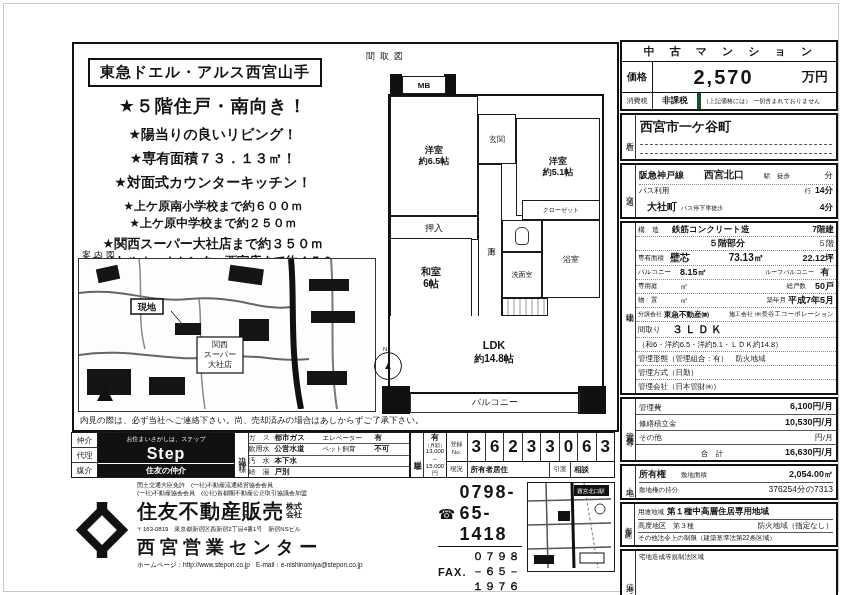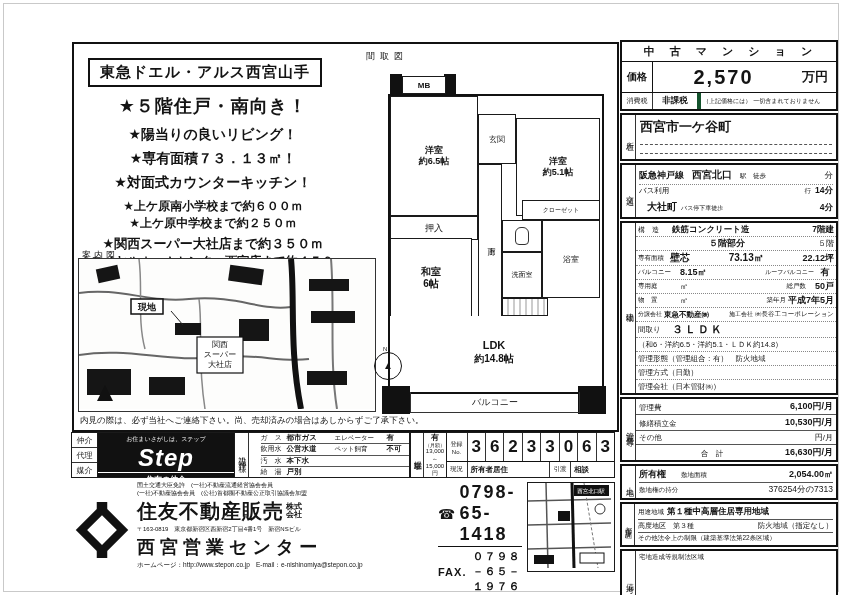--- a/index.html
+++ b/index.html
@@ -133,27 +133,27 @@
 <div class="abs row" style="left:72px;top:432px;width:543px;height:46px;">
 
   <div class="cell col" style="width:26px;flex:none;">
     <div class="ctr f8" style="flex:1;border-bottom:1px solid #333;">仲介</div>
     <div class="ctr f8" style="flex:1;border-bottom:1px solid #333;">代理</div>
     <div class="ctr f8" style="flex:1;">媒介</div>
   </div>
 
   <div class="cell col" style="width:136px;flex:none;background:#111;color:#fff;">
     <div class="ctr f6" style="padding-top:2px;">お住まいさがしは、ステップ</div>
-    <div class="ctr" style="flex:1;font-size:24px;font-weight:bold;font-style:italic;letter-spacing:1px;">Step</div>
+    <div class="ctr" style="flex:1;font-size:16px;font-weight:bold;letter-spacing:1px;">Step</div>
     <div class="ctr f8 bd" style="border-top:1px solid #fff;padding:1px 0;">住友の仲介</div>
   </div>
 
   <div class="cell row" style="width:175px;flex:none;">
     <div class="vl">設備・仕様</div>
-    <div class="col" style="flex:1;padding-left:12px;">
+    <div class="col" style="flex:1;">
       <div class="row f7" style="flex:1;border-bottom:1px solid #555;align-items:center;">
         <span style="width:26px;">ガ　ス</span>
         <span class="bd f75" style="width:48px;">都市ガス</span>
         <span class="f65" style="width:52px;">エレベーター</span>
         <span class="bd f75" style="flex:1;">有</span>
       </div>
       <div class="row f7" style="flex:1;border-bottom:1px solid #555;align-items:center;">
         <span style="width:26px;">飲用水</span>
         <span class="bd f75" style="width:48px;">公営水道</span>
         <span class="f65" style="width:52px;">ペット飼育</span>
@@ -282,21 +282,21 @@
     <div class="col" style="flex:1;padding:3px 4px;">
       <div class="f13 bd">西宮市一ケ谷町</div>
       <div class="dash"></div>
       <div class="dash"></div>
     </div>
   </div>
 
   <div class="sbox" style="min-height:52px;">
     <div class="vl">交通</div>
     <div class="col" style="flex:1;padding:2px 3px;justify-content:space-around;">
-      <div class="row" style="align-items:baseline;gap:8px;">
+      <div class="row" style="align-items:baseline;gap:20px;">
         <span class="f9 bd">阪急神戸線</span>
         <span class="f10 bd">西宮北口</span>
         <span class="f65">駅　徒歩</span>
         <span class="f85" style="margin-left:auto;">分</span>
       </div>
       <div class="row" style="align-items:baseline;gap:4px;border-top:1px dotted #888;">
         <span class="f75">バス利用</span>
         <span class="f65" style="margin-left:auto;">行</span>
         <span class="f85 bd">14分</span>
       </div>

